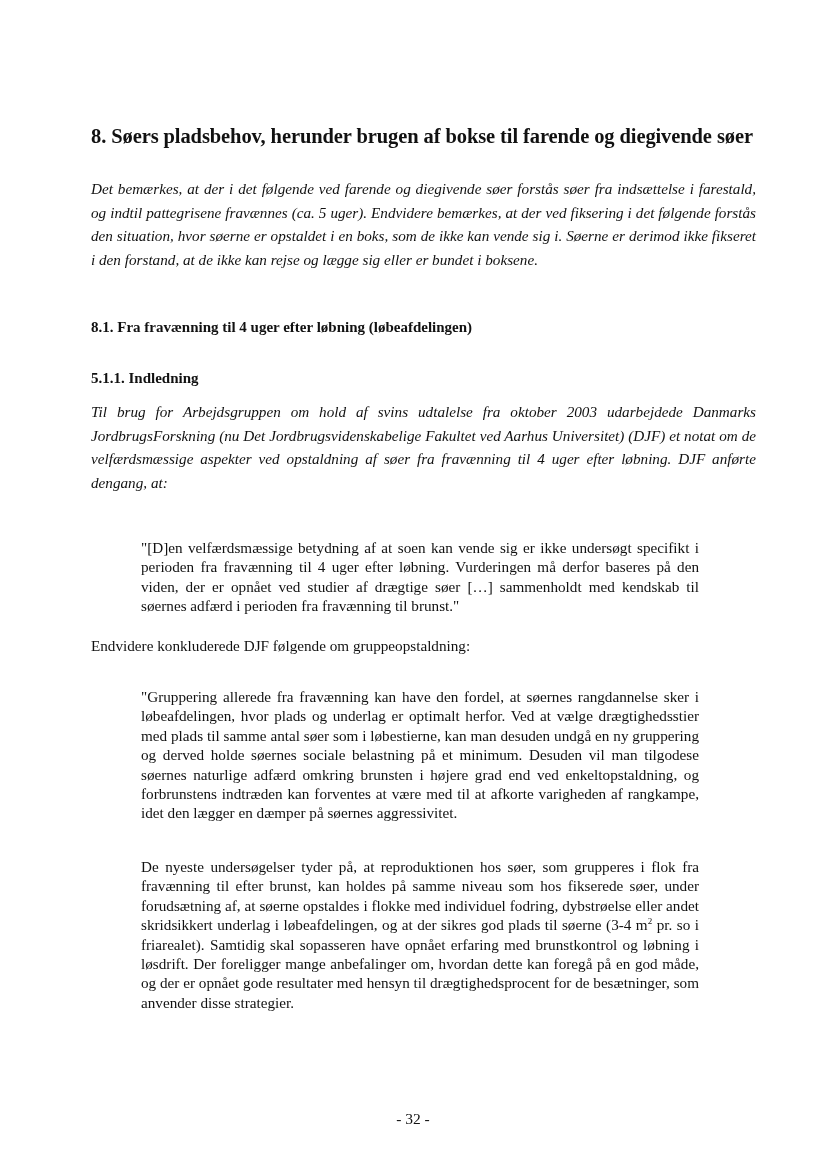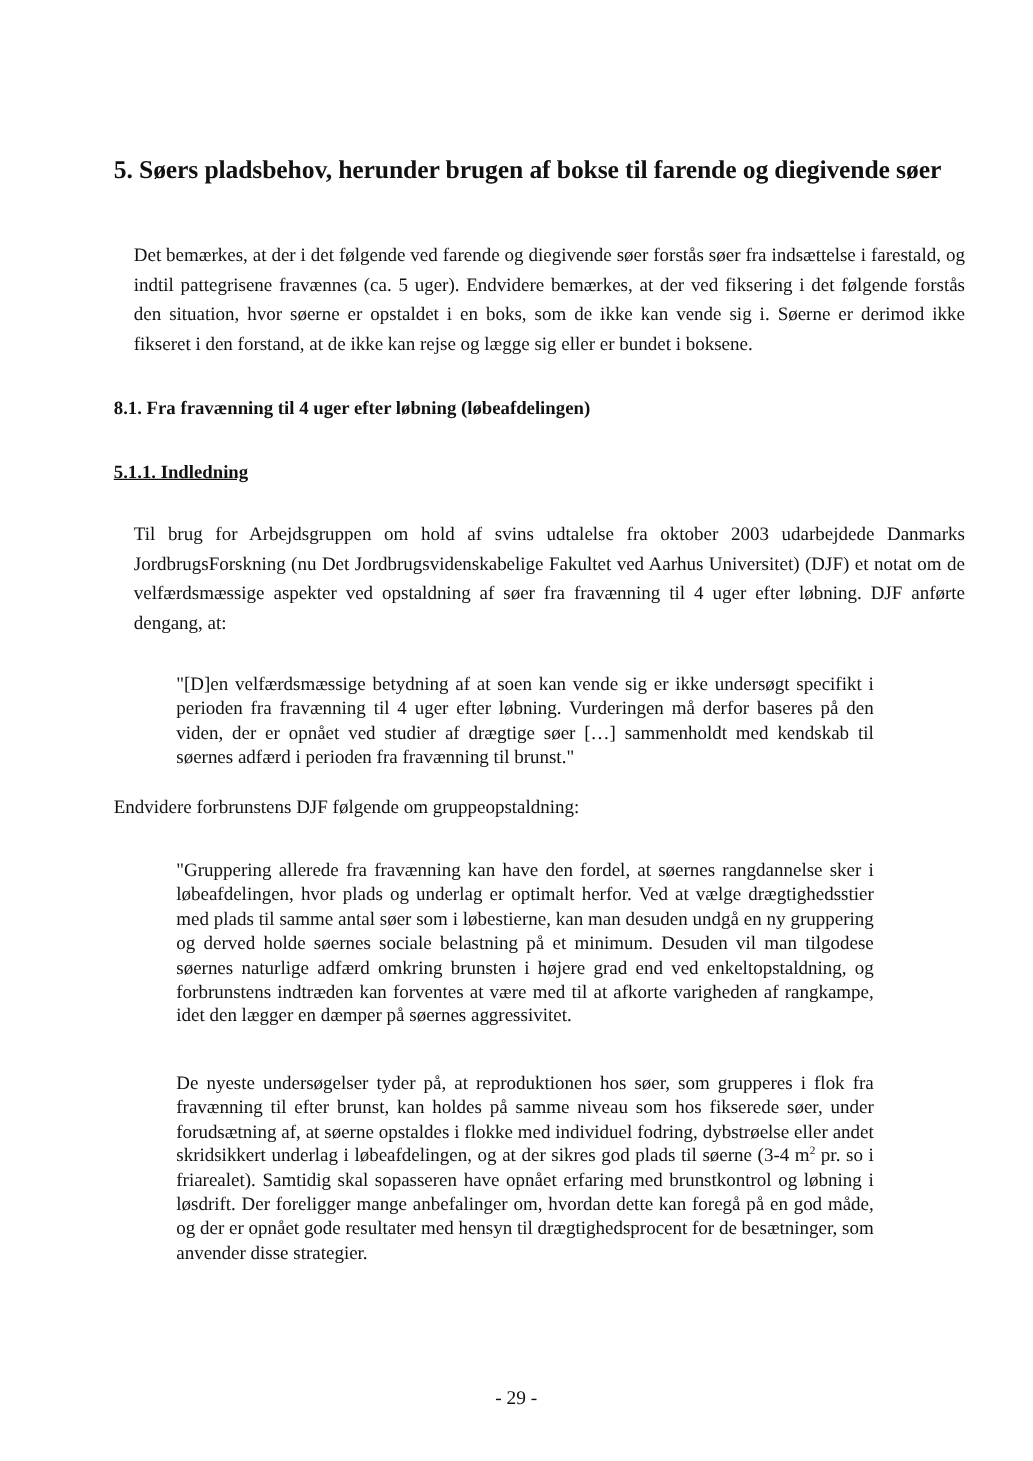--- a/index.html
+++ b/index.html
@@ -2,47 +2,47 @@
 <html><head>
 <meta charset="utf-8">
 <style>
   html, body { margin: 0; padding: 0; background: #ffffff; }
   body { width: 826px; height: 1169px; position: relative; overflow: hidden;
          font-family: "Liberation Serif", "DejaVu Serif", serif; color: #111; }
   .page { position: absolute; left: 0; top: 0; width: 826px; height: 1169px; }
   .h1 { position: absolute; left: 91px; top: 125px; width: 670px;
         font-size: 20.5px; font-weight: bold; white-space: nowrap; letter-spacing: -0.1px; }
   .para { position: absolute; left: 91px; width: 665px; font-size: 15.2px;
-          line-height: 23.5px; text-align: justify; margin: 16px; }
+          line-height: 23.5px; text-align: justify; margin: 0; font-style: italic; }
   .h2 { position: absolute; left: 91px; font-size: 15px; font-weight: bold; white-space: nowrap; }
   .quote { position: absolute; left: 141px; width: 558px; font-size: 15.2px;
            line-height: 19.4px; text-align: justify; margin: 0; }
   .plain { position: absolute; left: 91px; font-size: 15.2px; white-space: nowrap; }
   .pagenum { position: absolute; left: 0; width: 826px; top: 1110px; text-align: center;
              font-size: 15.5px; }
   sup { font-size: 9px; line-height: 0; }
 </style>
 </head>
 <body>
 
 <div class="page">
 
-  <div class="h1">5. Søers pladsbehov, herunder brugen af bokse til farende og diegivende søer</div>
+  <div class="h1">8. Søers pladsbehov, herunder brugen af bokse til farende og diegivende søer</div>
 
   <p class="para" style="top:177px;">Det bemærkes, at der i det følgende ved farende og diegivende søer forstås søer fra indsættelse i farestald, og indtil pattegrisene fravænnes (ca. 5 uger). Endvidere bemærkes, at der ved fiksering i det følgende forstås den situation, hvor søerne er opstaldet i en boks, som de ikke kan vende sig i. Søerne er derimod ikke fikseret i den forstand, at de ikke kan rejse og lægge sig eller er bundet i boksene.</p>
 
   <div class="h2" style="top:319px;">8.1. Fra fravænning til 4 uger efter løbning (løbeafdelingen)</div>
 
-  <div class="h2" style="top:370px;text-decoration:underline;">5.1.1. Indledning</div>
+  <div class="h2" style="top:370px;">5.1.1. Indledning</div>
 
   <p class="para" style="top:400px;">Til brug for Arbejdsgruppen om hold af svins udtalelse fra oktober 2003 udarbejdede Danmarks JordbrugsForskning (nu Det Jordbrugsvidenskabelige Fakultet ved Aarhus Universitet) (DJF) et notat om de velfærdsmæssige aspekter ved opstaldning af søer fra fravænning til 4 uger efter løbning. DJF anførte dengang, at:</p>
 
   <p class="quote" style="top:538px;">"[D]en velfærdsmæssige betydning af at soen kan vende sig er ikke undersøgt specifikt i perioden fra fravænning til 4 uger efter løbning. Vurderingen må derfor baseres på den viden, der er opnået ved studier af drægtige søer […] sammenholdt med kendskab til søernes adfærd i perioden fra fravænning til brunst."</p>
 
-  <div class="plain" style="top:637px;">Endvidere forbrunstens DJF følgende om gruppeopstaldning:</div>
+  <div class="plain" style="top:637px;">Endvidere konkluderede DJF følgende om gruppeopstaldning:</div>
 
   <p class="quote" style="top:687px;">"Gruppering allerede fra fravænning kan have den fordel, at søernes rangdannelse sker i løbeafdelingen, hvor plads og underlag er optimalt herfor. Ved at vælge drægtighedsstier med plads til samme antal søer som i løbestierne, kan man desuden undgå en ny gruppering og derved holde søernes sociale belastning på et minimum. Desuden vil man tilgodese søernes naturlige adfærd omkring brunsten i højere grad end ved enkeltopstaldning, og forbrunstens indtræden kan forventes at være med til at afkorte varigheden af rangkampe, idet den lægger en dæmper på søernes aggressivitet.</p>
 
   <p class="quote" style="top:857px;"><span>De nyeste undersøgelser tyder på, at reproduktionen hos søer, som grupperes i flok fra fravænning til efter brunst, kan holdes på samme niveau som hos fikserede søer, under forudsætning af, at søerne opstaldes i flokke med individuel fodring, dybstrøelse eller andet skridsikkert underlag i løbeafdelingen, og at der sikres god plads til søerne (3-4 m</span><sup>2</sup><span> pr. so i friarealet). Samtidig skal sopasseren have opnået erfaring med brunstkontrol og løbning i løsdrift. Der foreligger mange anbefalinger om, hvordan dette kan foregå på en god måde, og der er opnået gode resultater med hensyn til drægtighedsprocent for de besætninger, som anvender disse strategier.</span></p>
 
-  <div class="pagenum">- 29 -</div>
+  <div class="pagenum">- 32 -</div>
 
 </div>
 
 </body></html>

